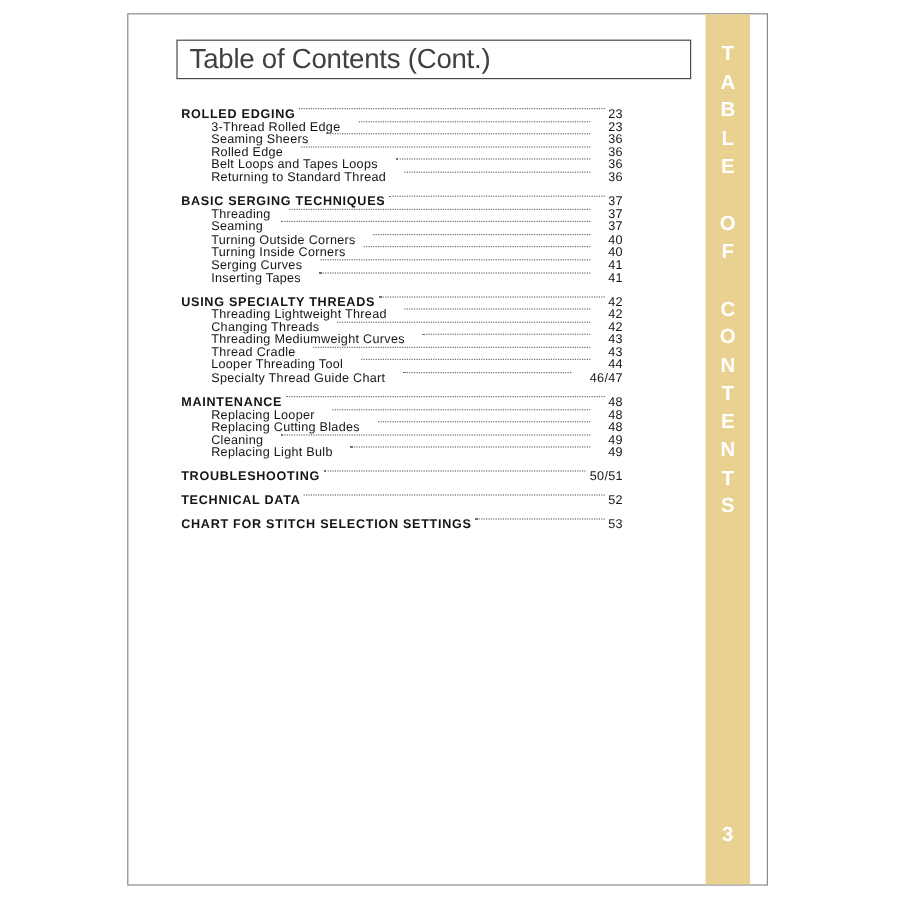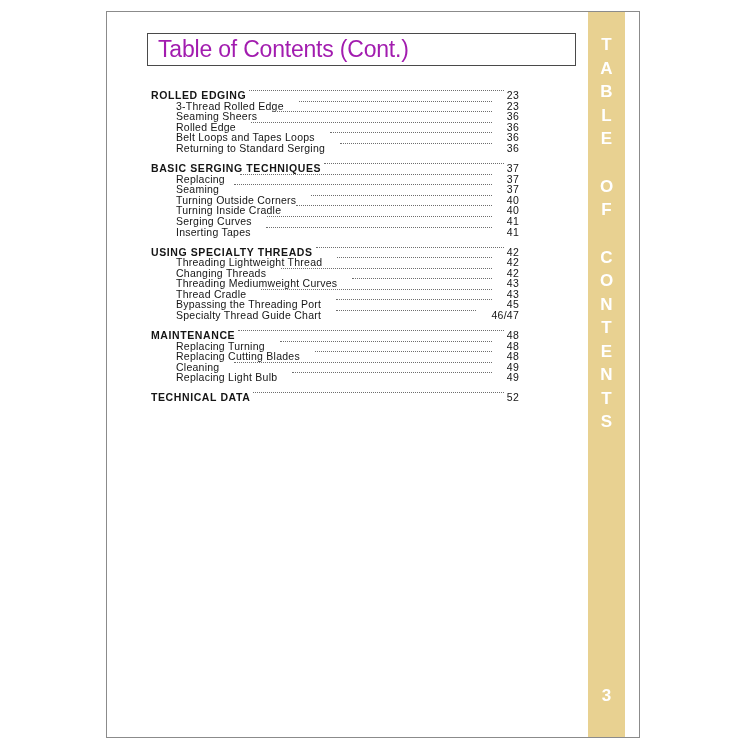--- a/index.html
+++ b/index.html
@@ -64,21 +64,21 @@
     top: 21px;
     width: 429px;
     height: 33px;
     border: 1.5px solid #4a4a4a;
     box-sizing: border-box;
     display: flex;
     align-items: center;
     padding-left: 10px;
     font-size: 23px;
     letter-spacing: -0.2px;
-    color: #a21caf;
+    color: #404040;
     background: #ffffff;
   }
   .toc {
     position: absolute;
     left: 44px;
     top: 78px;
     width: 368px;
     font-size: 10.5px;
     color: #151515;
   }
@@ -137,48 +137,48 @@
           <span class="toc-label">Rolled Edge</span>
           <span class="leader"></span>
           <span class="toc-page">36</span>
         </div>
         <div class="toc-row sub">
           <span class="toc-label">Belt Loops and Tapes Loops</span>
           <span class="leader"></span>
           <span class="toc-page">36</span>
         </div>
         <div class="toc-row sub">
-          <span class="toc-label">Returning to Standard Serging</span>
+          <span class="toc-label">Returning to Standard Thread</span>
           <span class="leader"></span>
           <span class="toc-page">36</span>
         </div>
       </div>
       <div class="toc-section">
         <div class="toc-row header">
           <span class="toc-label">BASIC SERGING TECHNIQUES</span>
           <span class="leader"></span>
           <span class="toc-page">37</span>
         </div>
         <div class="toc-row sub">
-          <span class="toc-label">Replacing</span>
+          <span class="toc-label">Threading</span>
           <span class="leader"></span>
           <span class="toc-page">37</span>
         </div>
         <div class="toc-row sub">
           <span class="toc-label">Seaming</span>
           <span class="leader"></span>
           <span class="toc-page">37</span>
         </div>
         <div class="toc-row sub">
           <span class="toc-label">Turning Outside Corners</span>
           <span class="leader"></span>
           <span class="toc-page">40</span>
         </div>
         <div class="toc-row sub">
-          <span class="toc-label">Turning Inside Cradle</span>
+          <span class="toc-label">Turning Inside Corners</span>
           <span class="leader"></span>
           <span class="toc-page">40</span>
         </div>
         <div class="toc-row sub">
           <span class="toc-label">Serging Curves</span>
           <span class="leader"></span>
           <span class="toc-page">41</span>
         </div>
         <div class="toc-row sub">
           <span class="toc-label">Inserting Tapes</span>
@@ -206,38 +206,38 @@
           <span class="toc-label">Threading Mediumweight Curves</span>
           <span class="leader"></span>
           <span class="toc-page">43</span>
         </div>
         <div class="toc-row sub">
           <span class="toc-label">Thread Cradle</span>
           <span class="leader"></span>
           <span class="toc-page">43</span>
         </div>
         <div class="toc-row sub">
-          <span class="toc-label">Bypassing the Threading Port</span>
-          <span class="leader"></span>
-          <span class="toc-page">45</span>
+          <span class="toc-label">Looper Threading Tool</span>
+          <span class="leader"></span>
+          <span class="toc-page">44</span>
         </div>
         <div class="toc-row sub">
           <span class="toc-label">Specialty Thread Guide Chart</span>
           <span class="leader"></span>
           <span class="toc-page">46/47</span>
         </div>
       </div>
       <div class="toc-section">
         <div class="toc-row header">
           <span class="toc-label">MAINTENANCE</span>
           <span class="leader"></span>
           <span class="toc-page">48</span>
         </div>
         <div class="toc-row sub">
-          <span class="toc-label">Replacing Turning</span>
+          <span class="toc-label">Replacing Looper</span>
           <span class="leader"></span>
           <span class="toc-page">48</span>
         </div>
         <div class="toc-row sub">
           <span class="toc-label">Replacing Cutting Blades</span>
           <span class="leader"></span>
           <span class="toc-page">48</span>
         </div>
         <div class="toc-row sub">
           <span class="toc-label">Cleaning</span>
@@ -245,23 +245,37 @@
           <span class="toc-page">49</span>
         </div>
         <div class="toc-row sub">
           <span class="toc-label">Replacing Light Bulb</span>
           <span class="leader"></span>
           <span class="toc-page">49</span>
         </div>
       </div>
       <div class="toc-section">
         <div class="toc-row header">
+          <span class="toc-label">TROUBLESHOOTING</span>
+          <span class="leader"></span>
+          <span class="toc-page">50/51</span>
+        </div>
+      </div>
+      <div class="toc-section">
+        <div class="toc-row header">
           <span class="toc-label">TECHNICAL DATA</span>
           <span class="leader"></span>
           <span class="toc-page">52</span>
+        </div>
+      </div>
+      <div class="toc-section">
+        <div class="toc-row header">
+          <span class="toc-label">CHART FOR STITCH SELECTION SETTINGS</span>
+          <span class="leader"></span>
+          <span class="toc-page">53</span>
         </div>
       </div>
     </div>
 
   <div class="band" style="background: rgb(232, 209, 145);">
     <div class="band-letters" id="band-letters">
         <div class="band-letter" style="color: rgb(255, 255, 255);">T</div>
         <div class="band-letter" style="color: rgb(255, 255, 255);">A</div>
         <div class="band-letter" style="color: rgb(255, 255, 255);">B</div>
         <div class="band-letter" style="color: rgb(255, 255, 255);">L</div>

